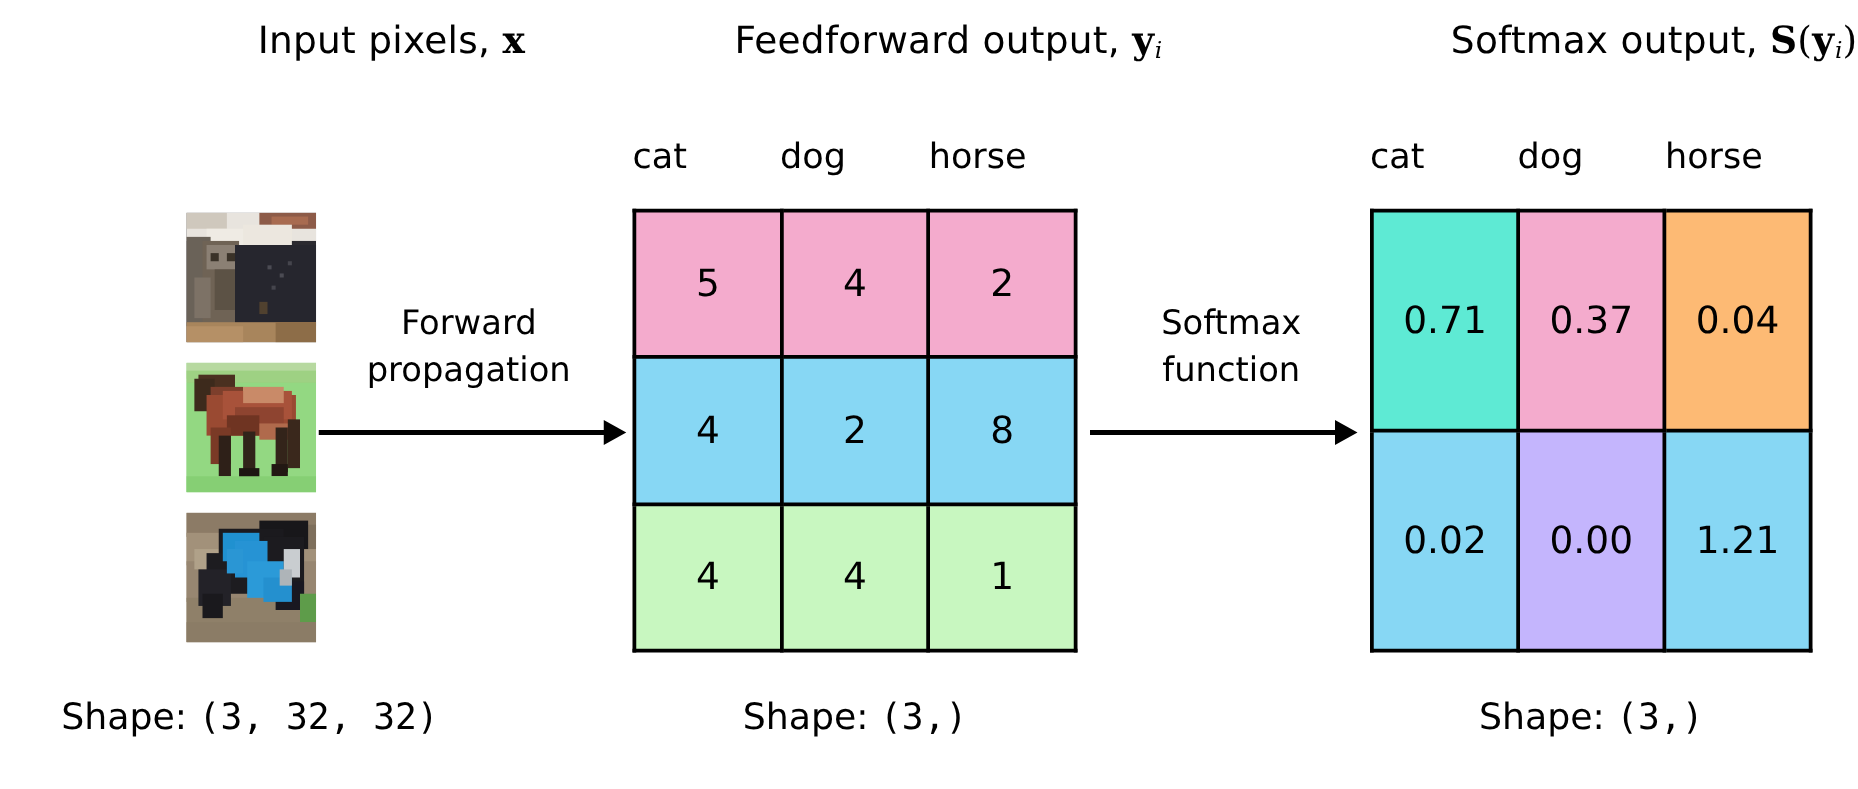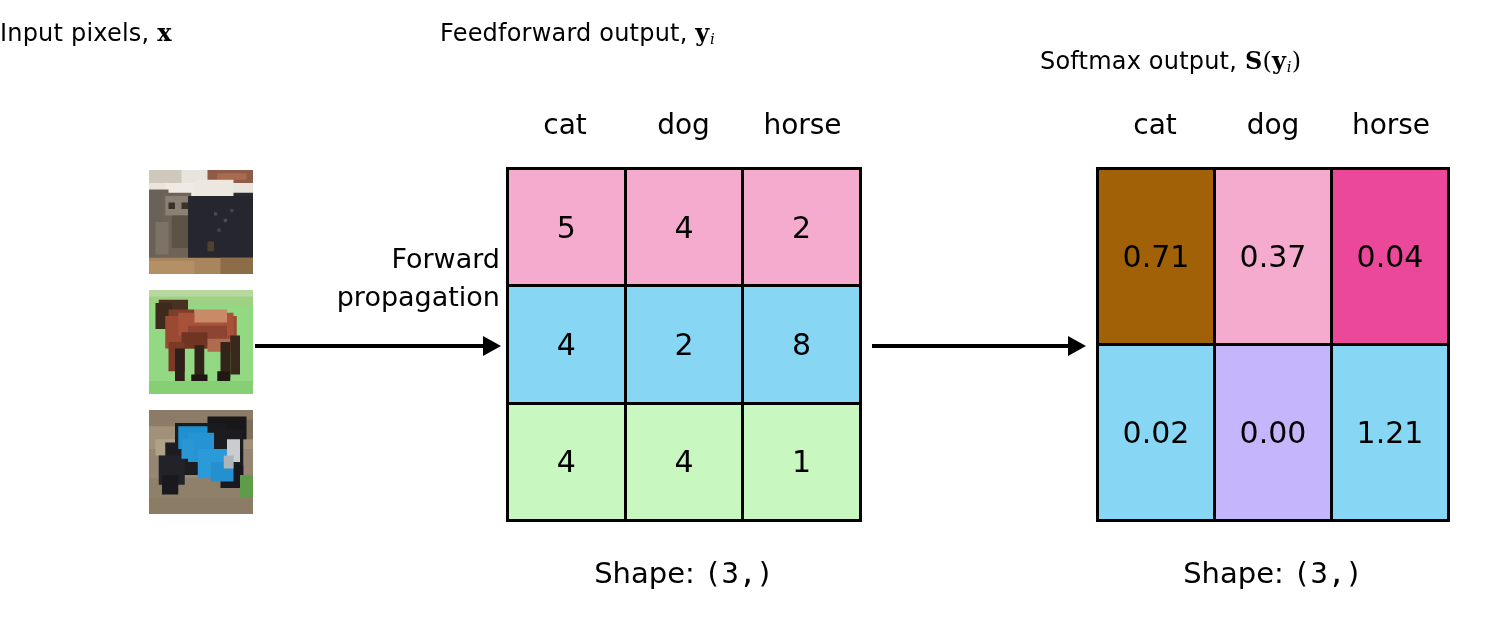--- a/index.html
+++ b/index.html
@@ -15,23 +15,23 @@
     position: relative;
     width: 1486px;
     height: 631px;
     background: #ffffff;
     overflow: hidden;
   }
   .abs { position: absolute; }
 
   
   .col-title {
-    font-size: 24px;
+    font-size: 30px;
     line-height: 34px;
-    text-align: left;
+    text-align: right;
     white-space: nowrap;
     letter-spacing: .2px;
   }
   .mathbf {
     font-family: "DejaVu Serif", serif;
     font-weight: bold;
   }
   .sub {
     font-family: "DejaVu Serif", serif;
     font-style: italic;
@@ -90,21 +90,21 @@
     padding: 0;
   }
   .hdr {
     position: absolute;
     display: flex;
     font-size: 28px;
     text-align: center;
   }
   .hdr span {
     display: block;
-    text-align: center;
+    text-align: left;
     white-space: nowrap;
   }
 
   
   .shape {
     position: absolute;
     font-size: 29px;
     white-space: nowrap;
     text-align: center;
   }
@@ -121,21 +121,21 @@
   <div class="abs col-title" style="left:0px; top:16px; width:420px;">
     <span>Input pixels,</span>
     <span class="mathbf">x</span>
   </div>
 
   <div class="abs col-title" style="left:440px; top:16px; width:490px;">
     <span>Feedforward output,</span>
     <span class="mathbf">y</span><span class="sub">i</span>
   </div>
 
-  <div class="abs col-title" style="left:1040px; top:16px; width:446px;margin-top:28px;">
+  <div class="abs col-title" style="left:1040px; top:16px; width:446px;">
     <span>Softmax output,</span>
     <span class="mathbf">S</span><span class="paren">(</span><span class="mathbf">y</span><span class="sub">i</span><span class="paren">)</span>
   </div>
 
   <div class="thumb" style="left:149px; top:170px;">
     <svg viewBox="0 0 32 32" preserveAspectRatio="none">
       <rect width="32" height="32" fill="#2b2a30"></rect>
       <rect x="0" y="0" width="32" height="7" fill="#e8e4de"></rect>
       <rect x="0" y="0" width="10" height="4" fill="#cfc8bd"></rect>
       <rect x="18" y="0" width="14" height="4" fill="#8d5b48"></rect>
@@ -208,21 +208,21 @@
       <rect x="15" y="12" width="9" height="9" fill="#2b9ad8"></rect>
       <rect x="19" y="16" width="7" height="6" fill="#2490cf"></rect>
       <rect x="10" y="9" width="4" height="6" fill="#2a96d4"></rect>
       <rect x="24" y="9" width="4" height="7" fill="#c9cdd0"></rect>
       <rect x="23" y="14" width="3" height="4" fill="#aeb4b8"></rect>
       <rect x="28" y="20" width="4" height="7" fill="#5e9c4a"></rect>
       <rect x="0" y="27" width="32" height="5" fill="#8b7c66"></rect>
     </svg>
   </div>
 
-  <div class="arrow-label" style="left:250px; top:240px; width:250px;text-align:right;">
+  <div class="arrow-label" style="left:250px; top:240px; width:250px;">
     <div>Forward</div>
     <div>propagation</div>
   </div>
   <div class="arrow-line" style="left:255px; top:344px; width:230px;"></div>
   <div class="arrow-head" style="left:483px; top:336px;"></div>
 
   <div class="hdr" style="left:506px; top:108px; width:356px;">
     <span style="width:118px;">cat</span>
     <span style="width:119px;">dog</span>
     <span style="width:119px;">horse</span>
@@ -241,44 +241,52 @@
       <td style="background:#87d7f4;">8</td>
     </tr>
     <tr>
       <td style="background:#c8f7c0;">4</td>
       <td style="background:#c8f7c0;">4</td>
       <td style="background:#c8f7c0;">1</td>
     </tr>
   </tbody>
     </table>
 
+  <div class="arrow-label" style="left:880px; top:240px; width:210px;">
+    <div>Softmax</div>
+    <div>function</div>
+  </div>
   <div class="arrow-line" style="left:872px; top:344px; width:198px;"></div>
   <div class="arrow-head" style="left:1068px; top:336px;"></div>
 
   <div class="hdr" style="left:1096px; top:108px; width:354px;">
     <span style="width:118px;">cat</span>
     <span style="width:118px;">dog</span>
     <span style="width:118px;">horse</span>
   </div>
 
   <table class="tbl" style="left:1096px; top:167px; width:354px; height:355px;">
     <tbody>
         <tr>
-      <td style="background:#a16207;">0.71</td>
+      <td style="background:#5eead4;">0.71</td>
       <td style="background:#f4abcd;">0.37</td>
-      <td style="background:#ec4899;">0.04</td>
+      <td style="background:#fdba74;">0.04</td>
     </tr>
     <tr>
       <td style="background:#87d7f4;">0.02</td>
       <td style="background:#c4b5fd;">0.00</td>
       <td style="background:#87d7f4;">1.21</td>
     </tr>
   </tbody>
     </table>
 
+  <div class="shape" style="left:0px; top:556px; width:400px;">
+    <span>Shape:</span>
+    <span class="mono">(3, 32, 32)</span>
+  </div>
 
   <div class="shape" style="left:506px; top:556px; width:356px;">
     <span>Shape:</span>
     <span class="mono">(3,)</span>
   </div>
 
   <div class="shape" style="left:1096px; top:556px; width:354px;">
     <span>Shape:</span>
     <span class="mono">(3,)</span>
   </div>

